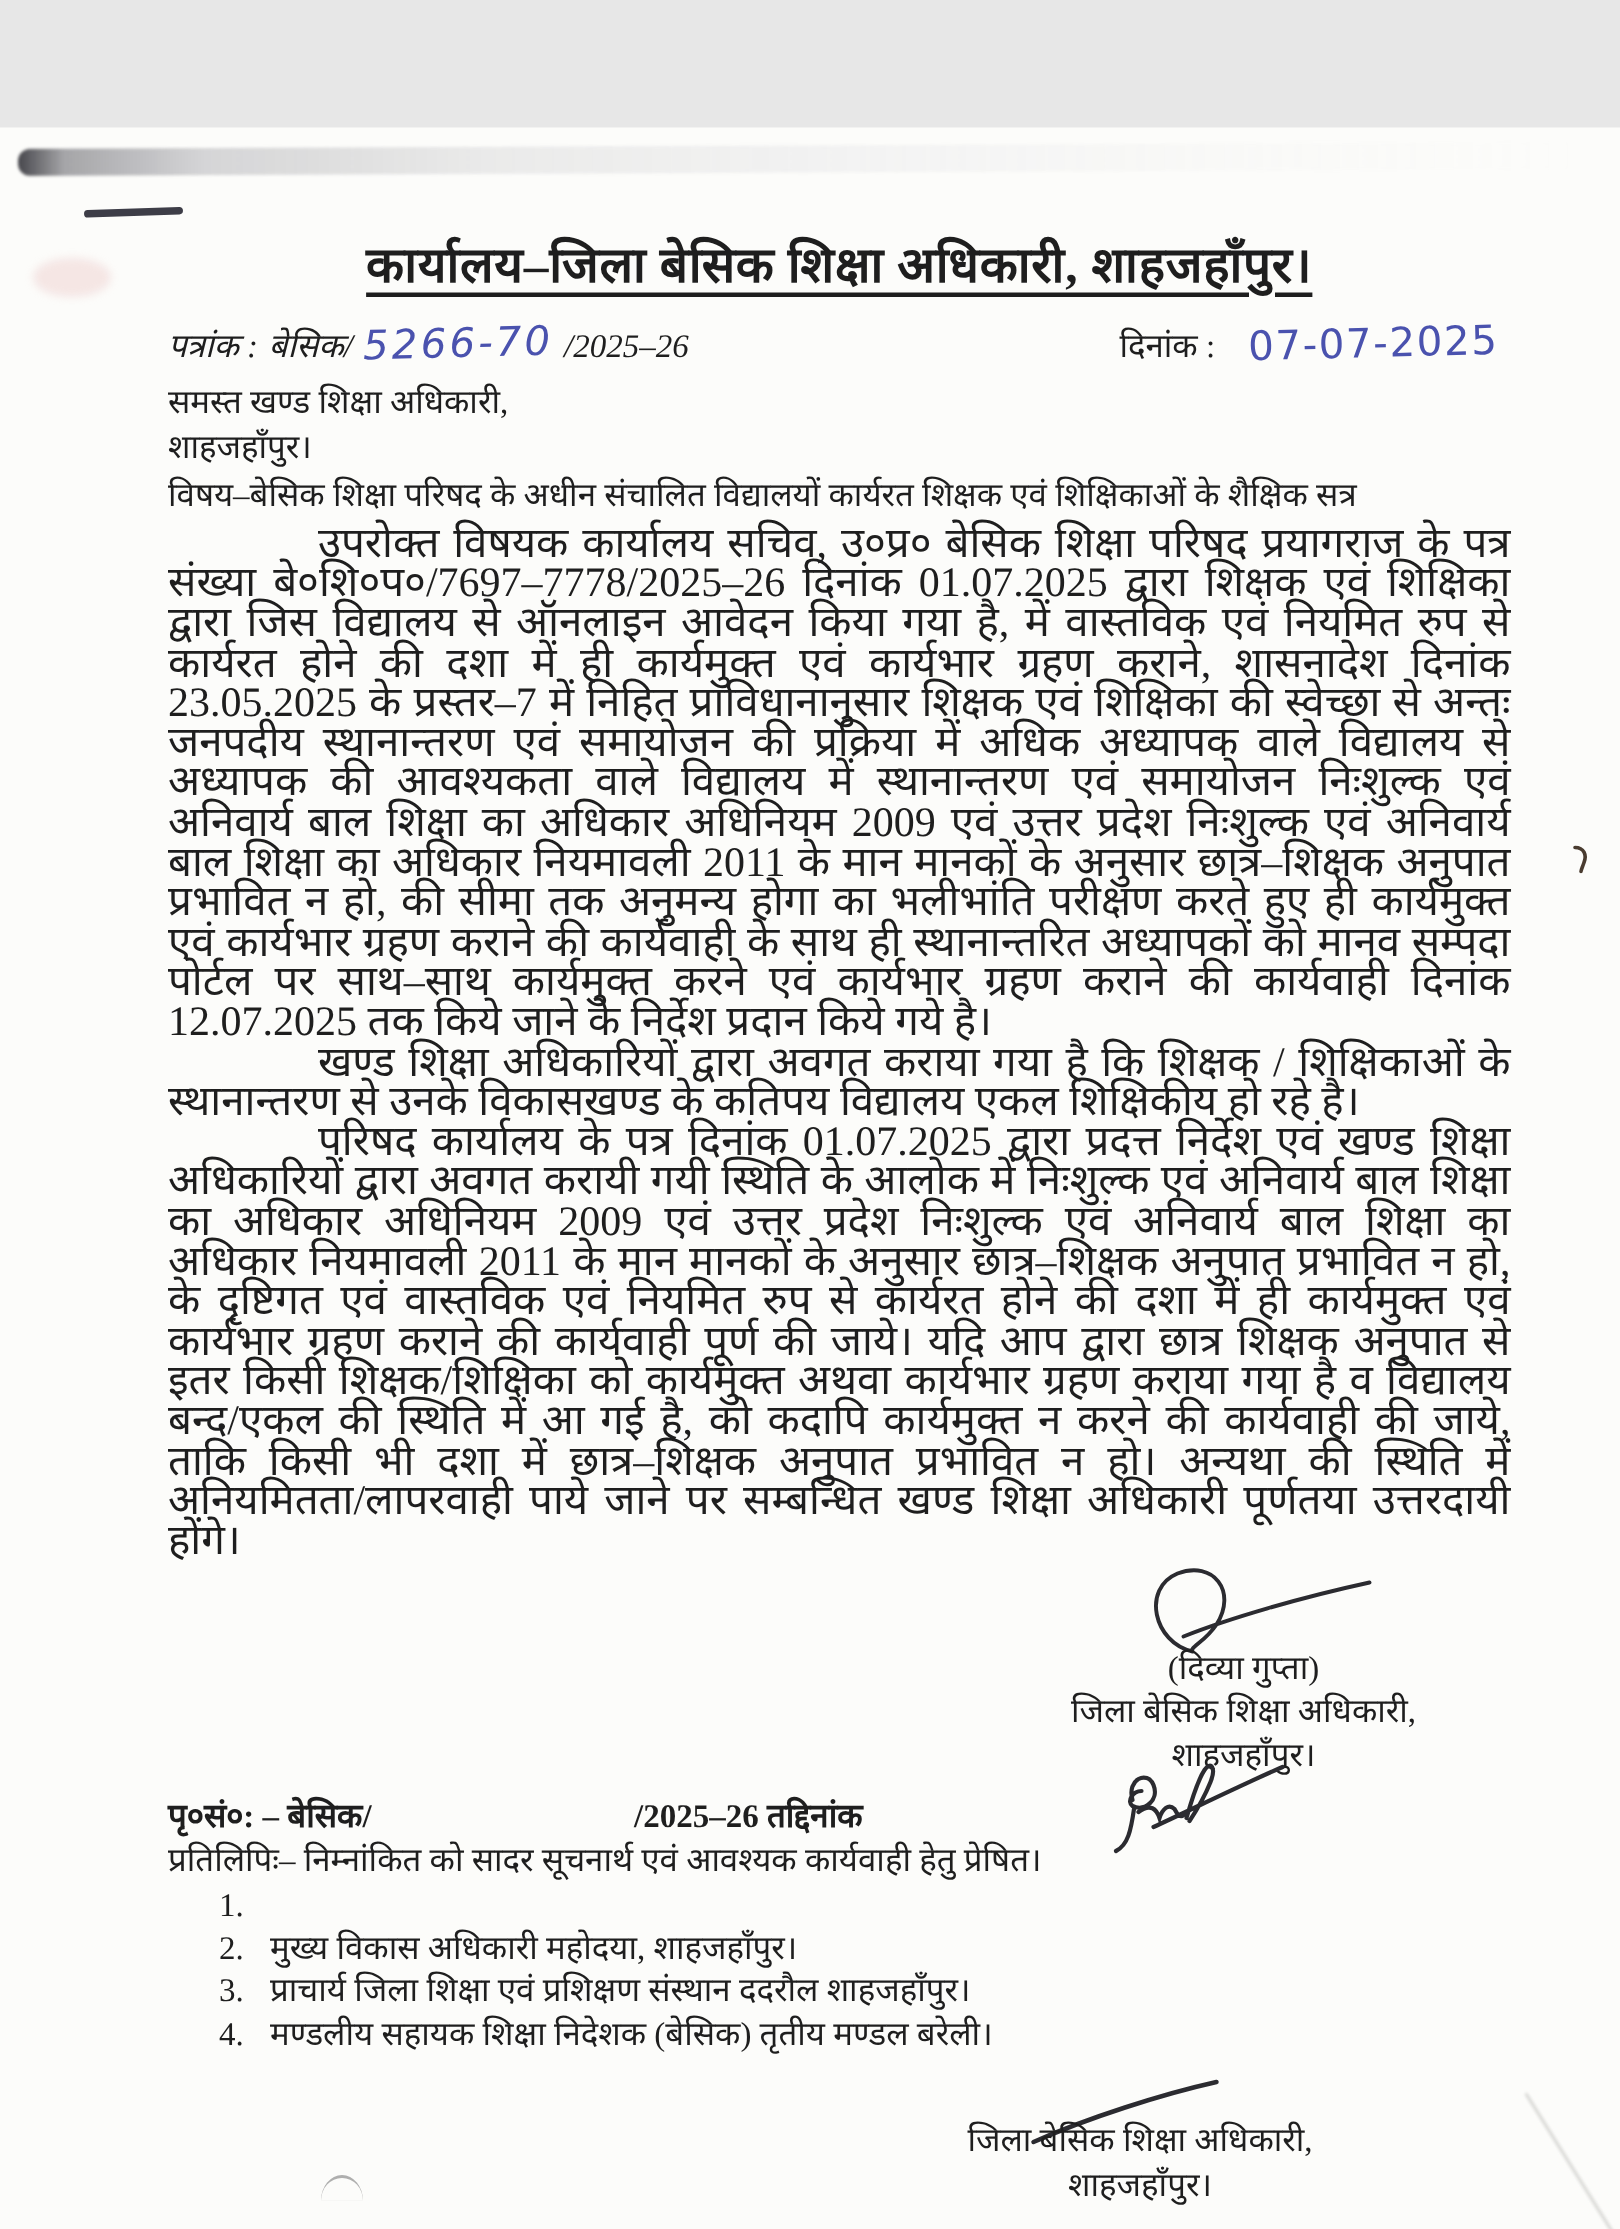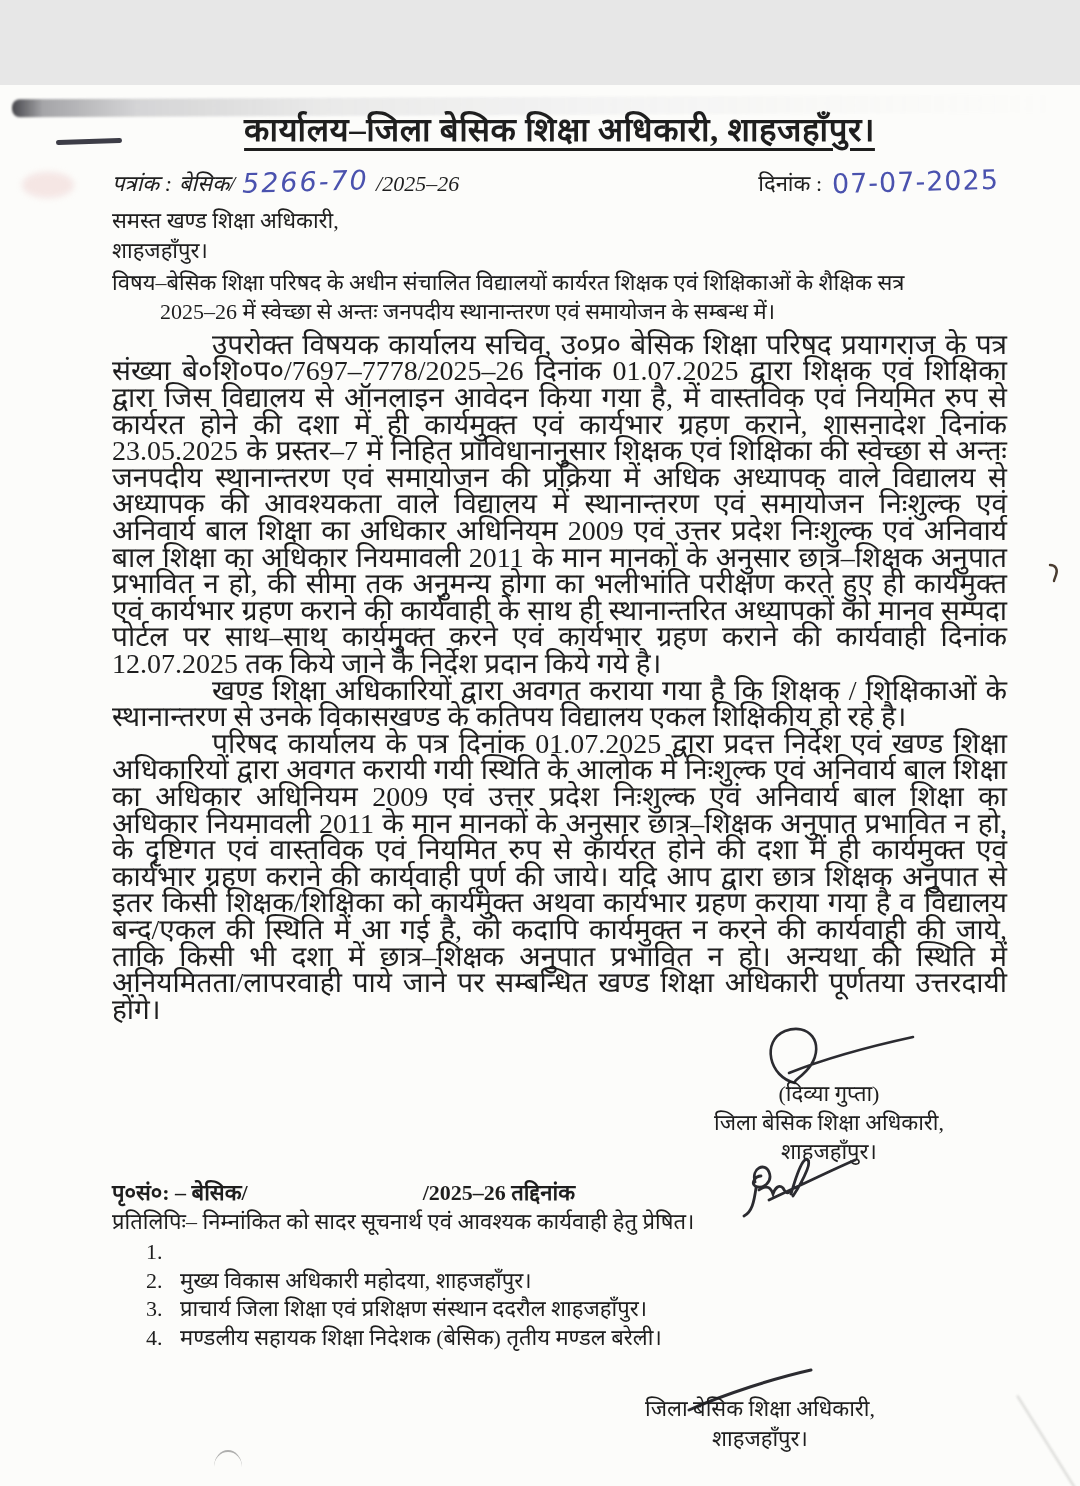--- a/index.html
+++ b/index.html
@@ -22,27 +22,27 @@
     filter:blur(1px);transform:rotate(-.25deg);
   }
   .scan-dash{position:absolute;top:139px;left:56px;width:66px;height:5px;background:#3d3d47;border-radius:3px;transform:rotate(-2deg);}
   .stain-pink{position:absolute;top:172px;left:22px;width:52px;height:26px;background:rgba(232,185,185,.33);border-radius:50%;filter:blur(3px);}
   .mark-comma{position:absolute;top:562px;left:1047px;}
   .mark-bottom-curve{position:absolute;top:1450px;left:214px;width:28px;height:15px;border-top:2px solid #8f8f8f;border-radius:50% 50% 0 0/100% 100% 0 0;opacity:.7;}
   .crease-br{position:absolute;top:1395px;left:1018px;width:170px;height:2px;background:rgba(186,186,182,.55);transform:rotate(58deg);transform-origin:left top;filter:blur(1px);}
   
   .doc{position:absolute;left:112px;right:73px;top:85px;font-size:22px;line-height:29px;}
   .title{
-    margin-top:24px;text-align:center;font-weight:bold;font-size:33px;line-height:1.3;
+    margin-top:72px;text-align:center;font-weight:bold;font-size:33px;line-height:1.3;
     text-decoration:underline;text-decoration-thickness:3px;text-underline-offset:7px;
     letter-spacing:.5px;white-space:nowrap;
   }
   .ref-row{margin-top:16px;display:flex;align-items:baseline;}
   .ref-left{display:flex;align-items:baseline;gap:7px;font-style:italic;}
-  .ref-right{margin-left:auto;display:flex;align-items:baseline;gap:10px;padding-right:8px;}
+  .ref-right{margin-left:auto;display:flex;align-items:baseline;gap:22px;padding-right:8px;}
   .hand{
     font-family:"DejaVu Sans",sans-serif;
     color:#4a52ae;font-size:27px;letter-spacing:2px;line-height:1;
     transform:rotate(-1.5deg);display:inline-block;
   }
   .hand.date{letter-spacing:1px;}
   .addressee{margin-top:8px;}
   .addressee div{line-height:30px;font-family:Liberation Serif, serif;}
   .subject{margin-top:2px;padding-left:48px;text-indent:-48px;line-height:29px;}
   .body-text p{margin:0;text-align:justify;text-indent:100px;font-size:28px;line-height:26.6px;}
@@ -93,21 +93,20 @@
       </div>
     </div>
 
     <div class="addressee">
       <div>समस्त खण्ड शिक्षा अधिकारी,</div>
       <div>शाहजहाँपुर।</div>
     </div>
 
     <div class="subject">
       <span>विषय–बेसिक शिक्षा परिषद के अधीन संचालित विद्यालयों कार्यरत शिक्षक एवं शिक्षिकाओं के शैक्षिक सत्र</span><br>
-      <span>2025–26 में स्वेच्छा से अन्तः जनपदीय स्थानान्तरण एवं समायोजन के सम्बन्ध में।</span>
     </div>
 
     <div class="body-text">
       <p>उपरोक्त विषयक कार्यालय सचिव, उ०प्र० बेसिक शिक्षा परिषद प्रयागराज के पत्र संख्या बे०शि०प०/7697–7778/2025–26 दिनांक 01.07.2025 द्वारा शिक्षक एवं शिक्षिका द्वारा जिस विद्यालय से ऑनलाइन आवेदन किया गया है, में वास्तविक एवं नियमित रुप से कार्यरत होने की दशा में ही कार्यमुक्त एवं कार्यभार ग्रहण कराने, शासनादेश दिनांक 23.05.2025 के प्रस्तर–7 में निहित प्राविधानानुसार शिक्षक एवं शिक्षिका की स्वेच्छा से अन्तः जनपदीय स्थानान्तरण एवं समायोजन की प्रक्रिया में अधिक अध्यापक वाले विद्यालय से अध्यापक की आवश्यकता वाले विद्यालय में स्थानान्तरण एवं समायोजन निःशुल्क एवं अनिवार्य बाल शिक्षा का अधिकार अधिनियम 2009 एवं उत्तर प्रदेश निःशुल्क एवं अनिवार्य बाल शिक्षा का अधिकार नियमावली 2011 के मान मानकों के अनुसार छात्र–शिक्षक अनुपात प्रभावित न हो, की सीमा तक अनुमन्य होगा का भलीभांति परीक्षण करते हुए ही कार्यमुक्त एवं कार्यभार ग्रहण कराने की कार्यवाही के साथ ही स्थानान्तरित अध्यापकों को मानव सम्पदा पोर्टल पर साथ–साथ कार्यमुक्त करने एवं कार्यभार ग्रहण कराने की कार्यवाही दिनांक 12.07.2025 तक किये जाने के निर्देश प्रदान किये गये है।</p>
       <p>खण्ड शिक्षा अधिकारियों द्वारा अवगत कराया गया है कि शिक्षक / शिक्षिकाओं के स्थानान्तरण से उनके विकासखण्ड के कतिपय विद्यालय एकल शिक्षिकीय हो रहे है।</p>
       <p>परिषद कार्यालय के पत्र दिनांक 01.07.2025 द्वारा प्रदत्त निर्देश एवं खण्ड शिक्षा अधिकारियों द्वारा अवगत करायी गयी स्थिति के आलोक में निःशुल्क एवं अनिवार्य बाल शिक्षा का अधिकार अधिनियम 2009 एवं उत्तर प्रदेश निःशुल्क एवं अनिवार्य बाल शिक्षा का अधिकार नियमावली 2011 के मान मानकों के अनुसार छात्र–शिक्षक अनुपात प्रभावित न हो, के दृष्टिगत एवं वास्तविक एवं नियमित रुप से कार्यरत होने की दशा में ही कार्यमुक्त एवं कार्यभार ग्रहण कराने की कार्यवाही पूर्ण की जाये। यदि आप द्वारा छात्र शिक्षक अनुपात से इतर किसी शिक्षक/शिक्षिका को कार्यमुक्त अथवा कार्यभार ग्रहण कराया गया है व विद्यालय बन्द/एकल की स्थिति में आ गई है, को कदापि कार्यमुक्त न करने की कार्यवाही की जाये, ताकि किसी भी दशा में छात्र–शिक्षक अनुपात प्रभावित न हो। अन्यथा की स्थिति में अनियमितता/लापरवाही पाये जाने पर सम्बन्धित खण्ड शिक्षा अधिकारी पूर्णतया उत्तरदायी होंगे।</p>
     </div>
 
     <div class="sig-block">
       <svg class="sig-squiggle1" width="170" height="62" viewBox="0 0 170 62">

